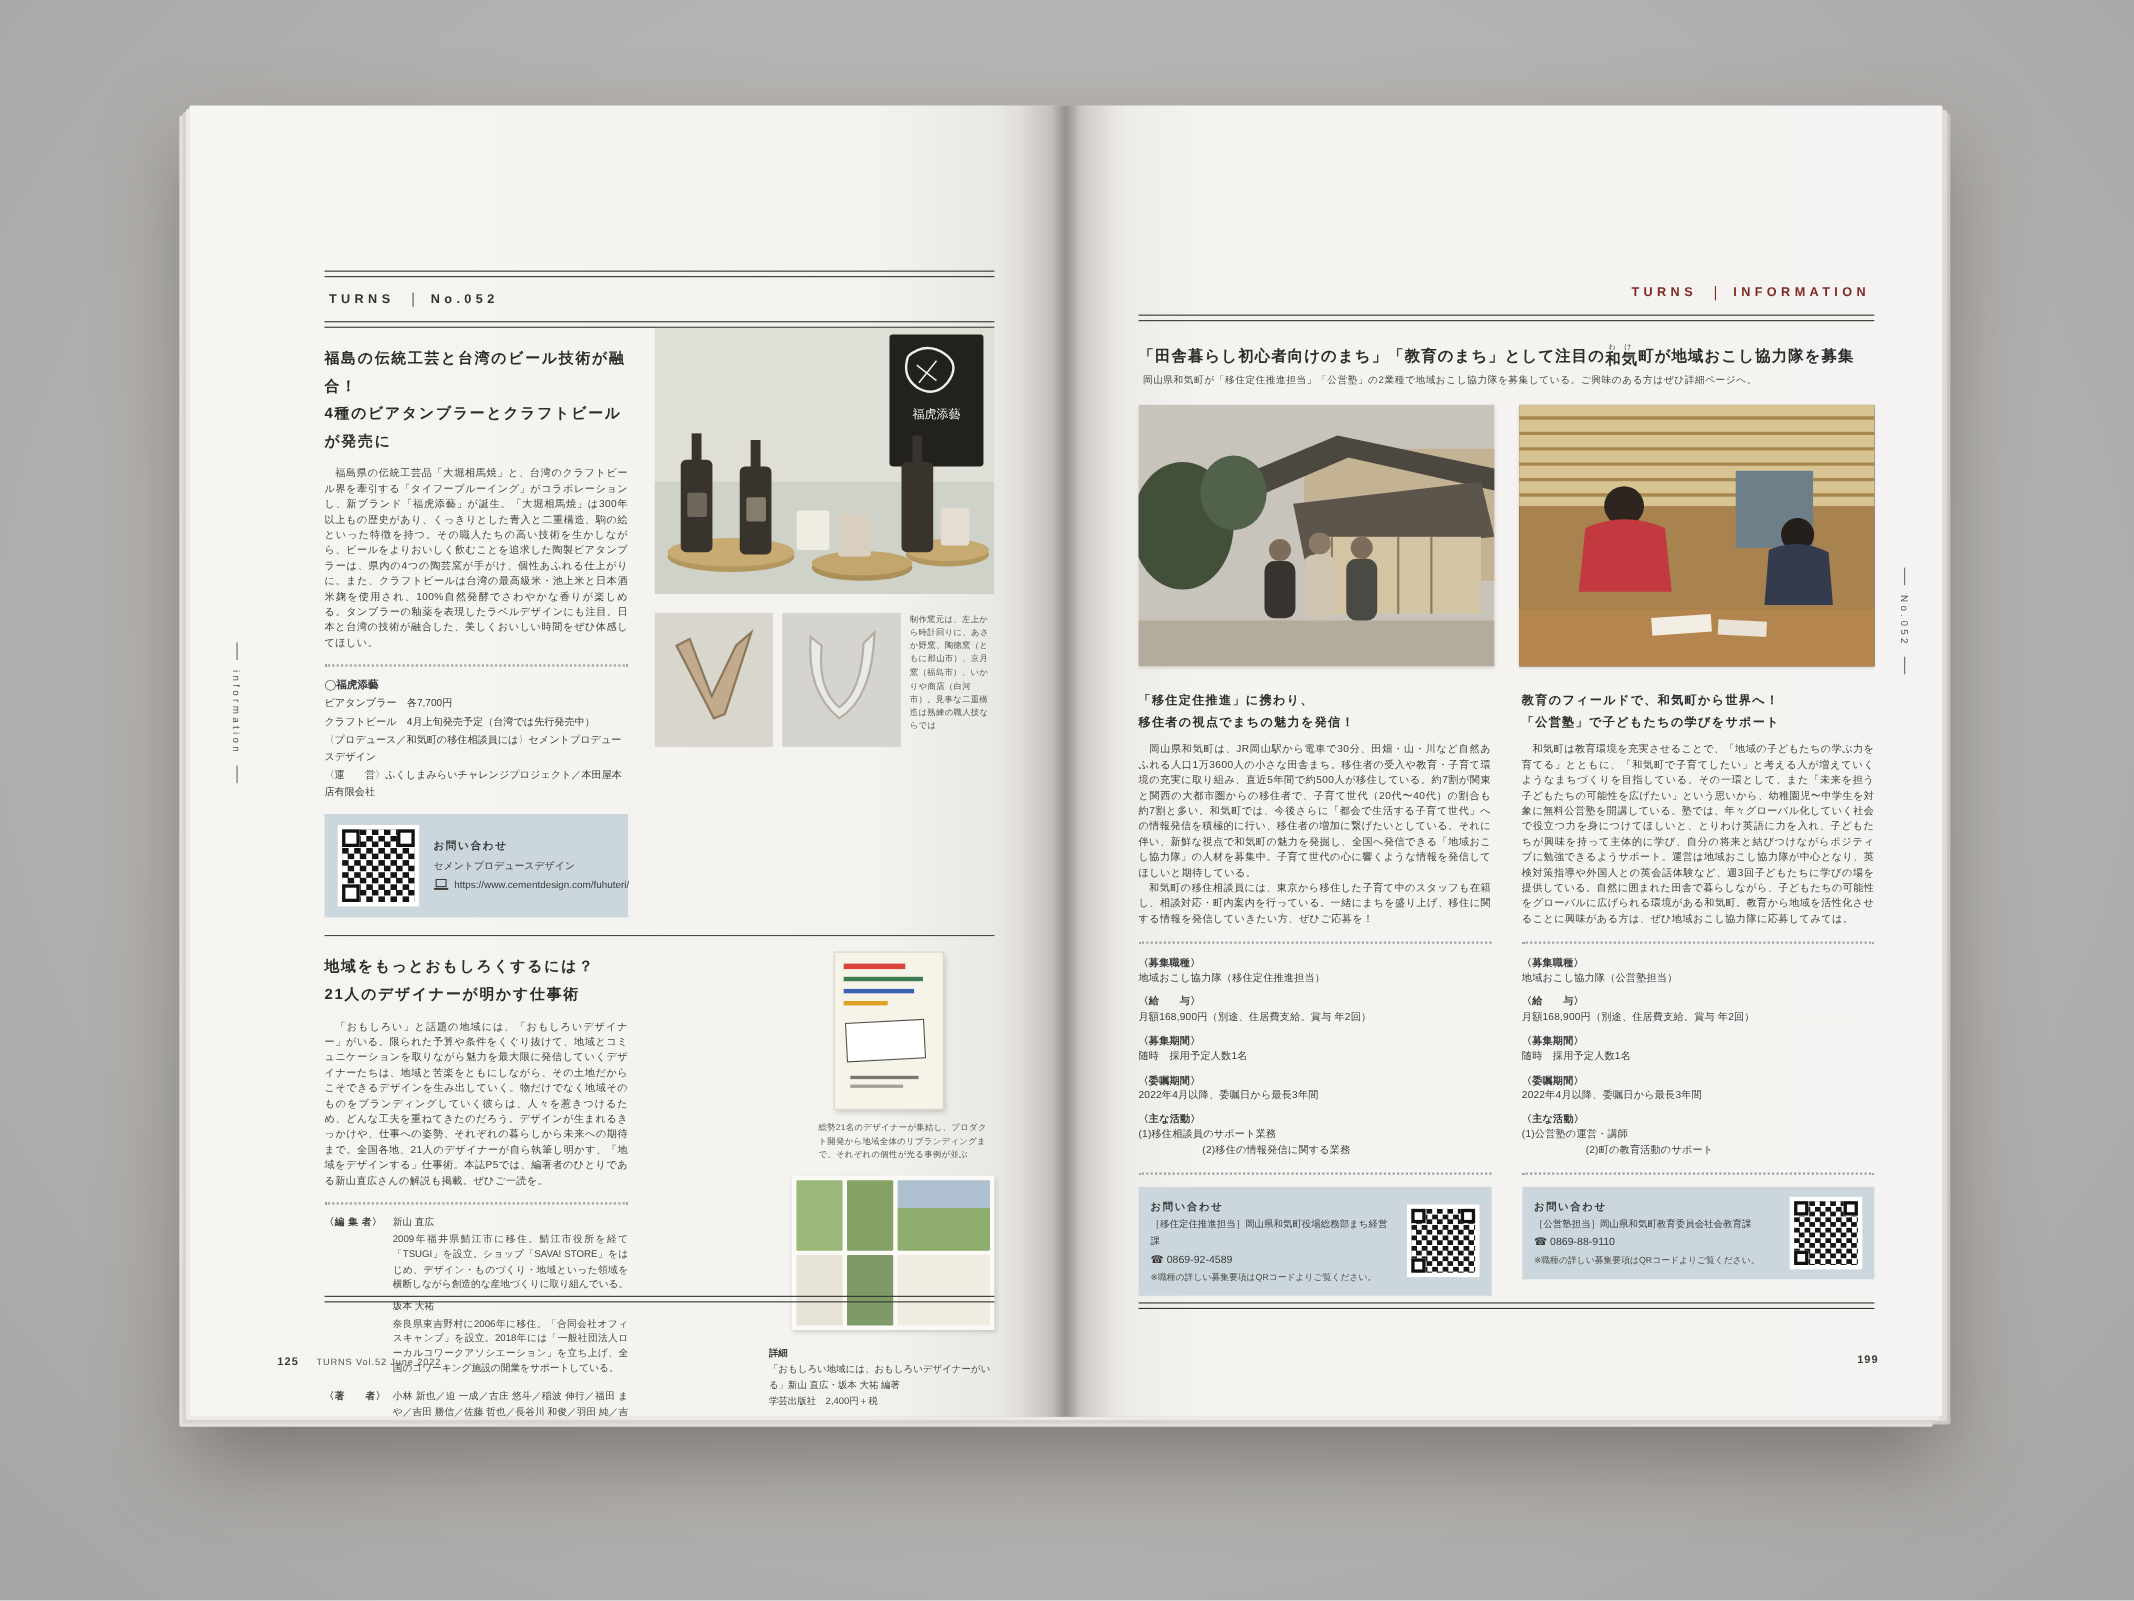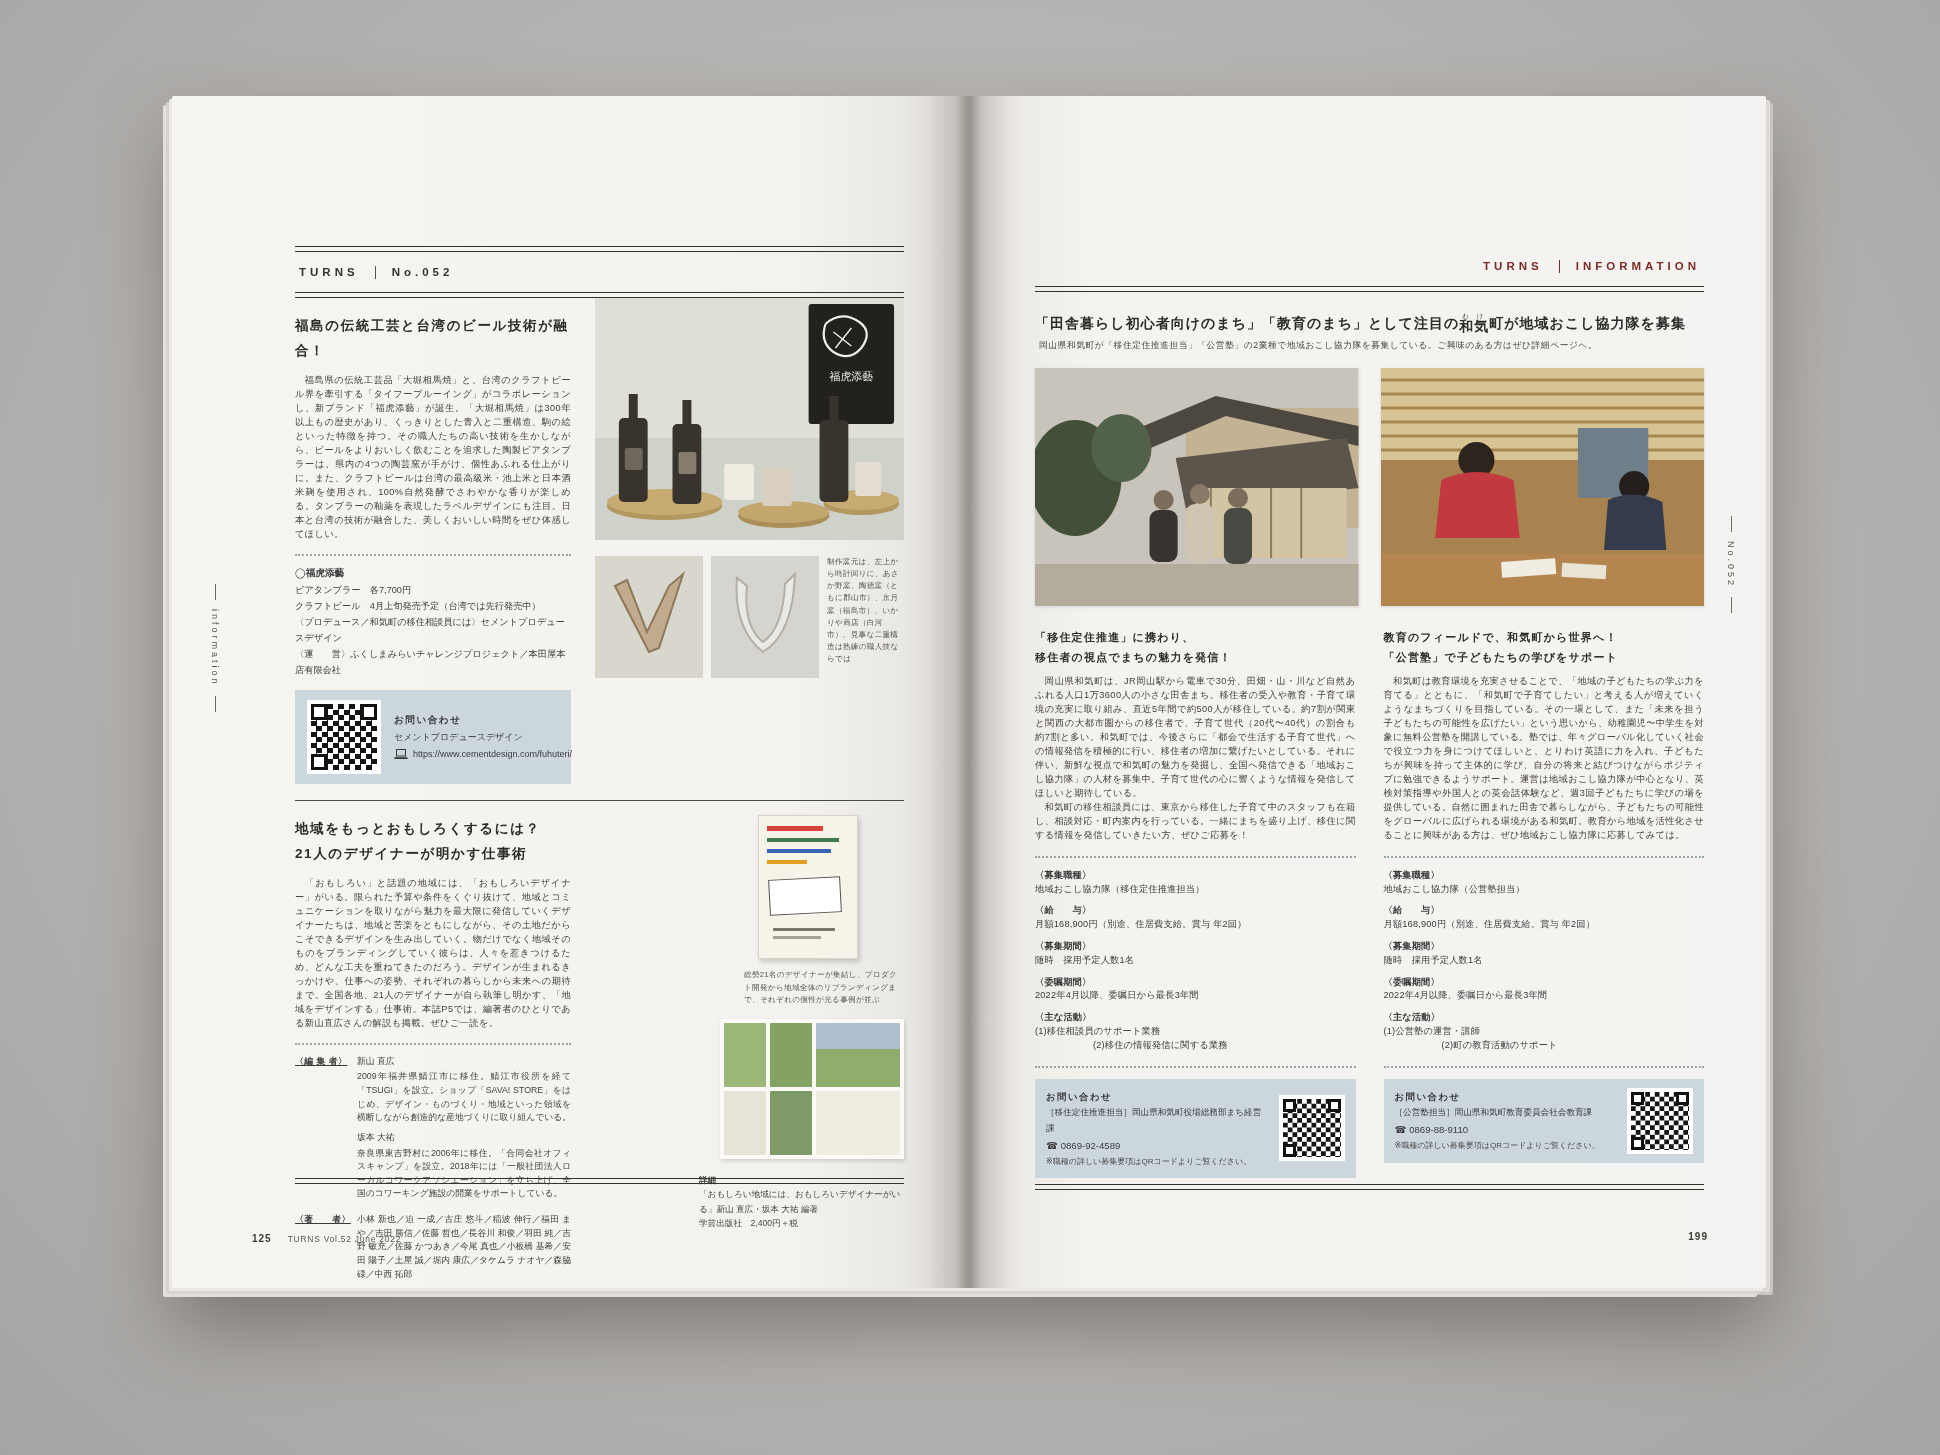--- a/index.html
+++ b/index.html
@@ -51,21 +51,21 @@
   .contact-l .clabel{font-weight:bold;letter-spacing:1.5px;font-size:9.6px;}
   .url-row{display:flex;align-items:center;gap:5px;}
   .lap{flex:none;}
 
   .media1 .cap-row{display:flex;gap:8px;margin-top:12px;}
   .mini-cap{width:74px;font-size:7.6px;line-height:1.6;color:#55534f;letter-spacing:.3px;}
   .cup-tile{flex:none;}
 
   .credits{font-size:8.8px;line-height:1.55;margin-top:10px;}
   .c-row{display:flex;margin-top:6px;}
-  .c-label{flex:none;width:62px;font-weight:bold;letter-spacing:.5px;text-decoration:underline;}
+  .c-label{flex:none;width:62px;font-weight:bold;letter-spacing:.5px;}
   .c-main{flex:1;}
   .c-name{font-weight:normal;}
   .c-bio{color:#46443f;margin:2px 0 6px;text-align:justify;}
 
   .book-col{width:205px;margin-left:auto;display:flex;flex-direction:column;}
   .book-cover{width:98px;height:142px;margin-left:auto;margin-right:46px;background:#f6f3e8;border:1px solid #d8d4c8;
       box-shadow:2px 3px 5px rgba(0,0,0,.18);position:relative;overflow:hidden;}
   .book-cover b{position:absolute;display:block;}
   .bc1{left:8px;top:10px;width:56px;height:5px;background:#d8433a;}
   .bc2{left:8px;top:22px;width:72px;height:4px;background:#3e7d52;}
@@ -135,20 +135,21 @@
         <span class="brand">TURNS</span>
         <span class="vline"></span>
         <span class="brand">No.052</span>
       </div>
       <div class="rule2"></div>
 
       <div class="a1-grid">
         <div>
           <h2 class="art-title">
             <span style="display:block">福島の伝統工芸と台湾のビール技術が融合！</span>
+            <span style="display:block">4種のビアタンブラーとクラフトビールが発売に</span>
           </h2>
           <p class="body-txt">　福島県の伝統工芸品「大堀相馬焼」と、台湾のクラフトビール界を牽引する「タイフーブルーイング」がコラボレーションし、新ブランド「福虎添藝」が誕生。「大堀相馬焼」は300年以上もの歴史があり、くっきりとした青入と二重構造、駒の絵といった特徴を持つ。その職人たちの高い技術を生かしながら、ビールをよりおいしく飲むことを追求した陶製ビアタンブラーは、県内の4つの陶芸窯が手がけ、個性あふれる仕上がりに。また、クラフトビールは台湾の最高級米・池上米と日本酒米麹を使用され、100%自然発酵でさわやかな香りが楽しめる。タンブラーの釉薬を表現したラベルデザインにも注目。日本と台湾の技術が融合した、美しくおいしい時間をぜひ体感してほしい。</p>
           <div class="dotted" style="margin:12px 0 2px"></div>
           <div class="prod">
             <div class="pname">◯福虎添藝</div>
             <div>ビアタンブラー　各7,700円</div>
             <div>クラフトビール　4月上旬発売予定（台湾では先行発売中）</div>
             <div>〈プロデュース／和気町の移住相談員には〉セメントプロデュースデザイン</div>
             <div>〈運　　営〉ふくしまみらいチャレンジプロジェクト／本田屋本店有限会社</div>
           </div>

